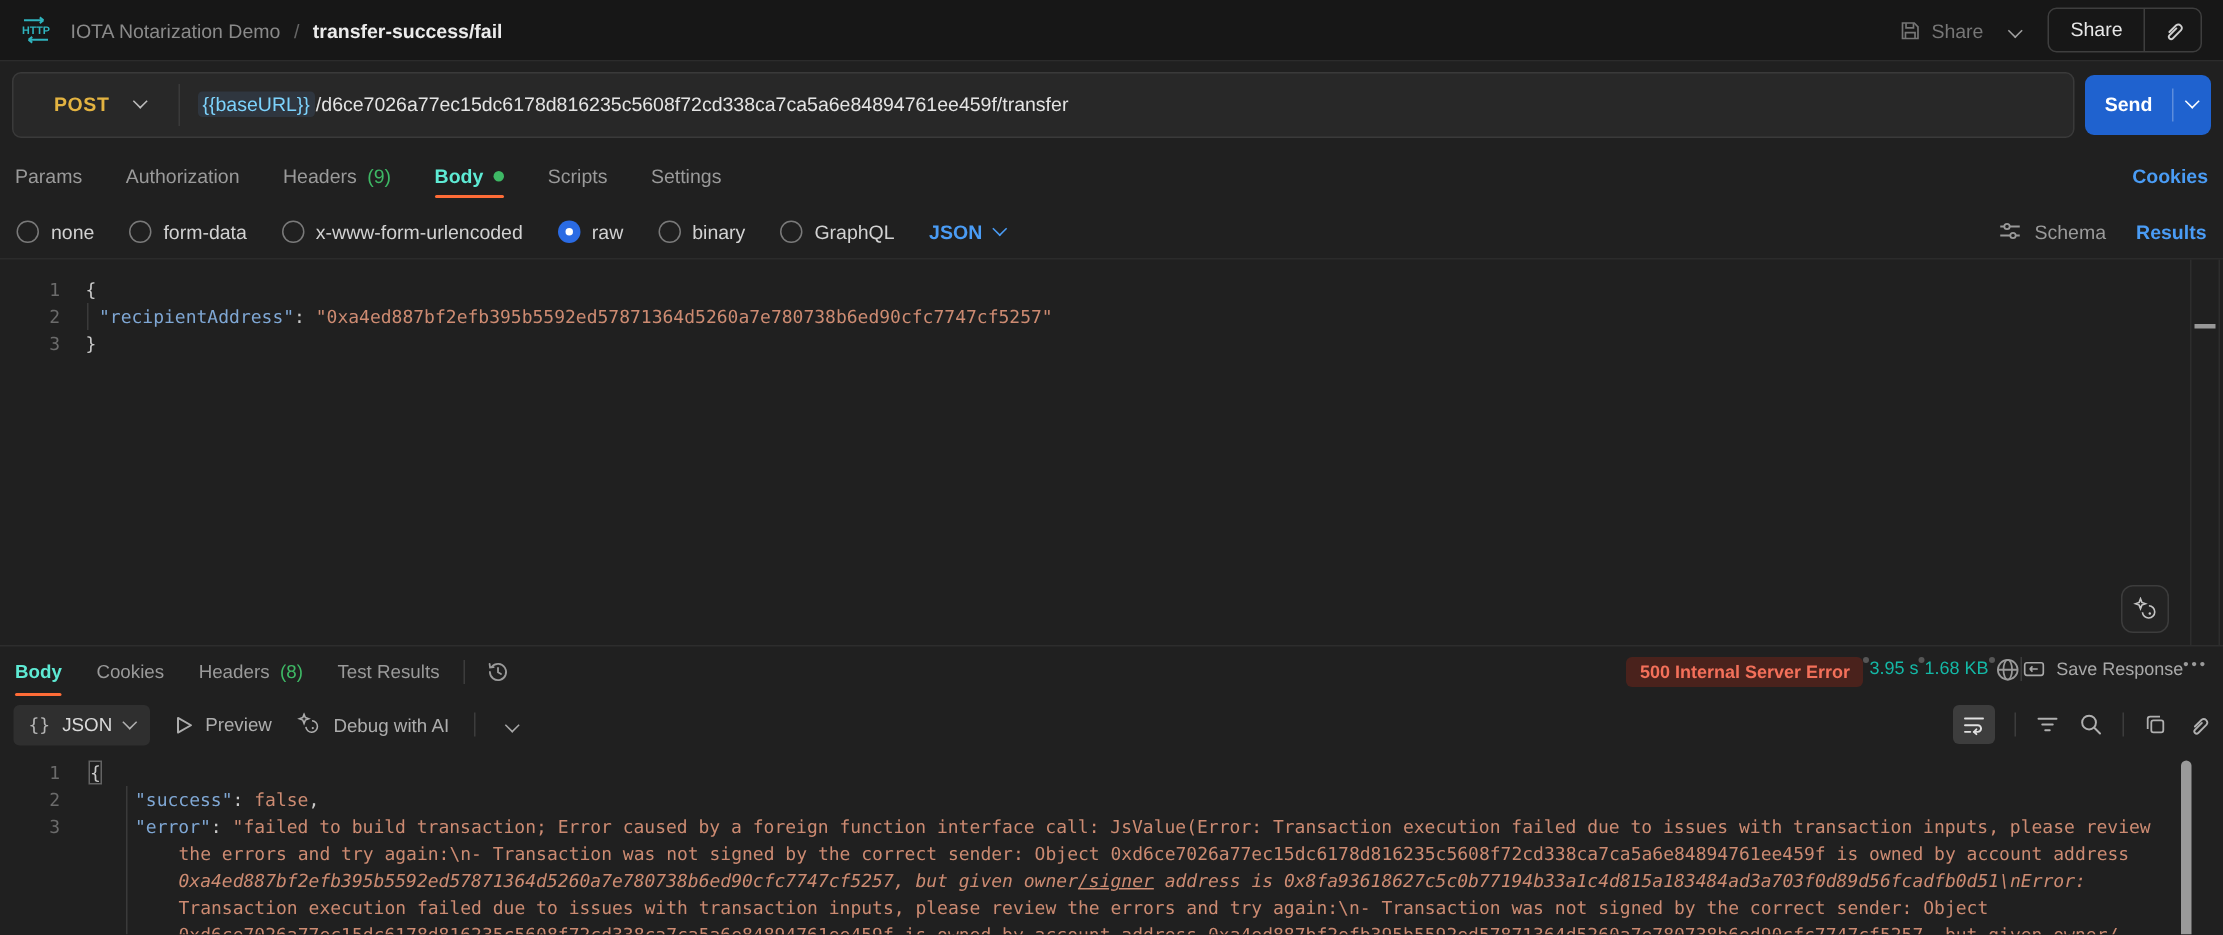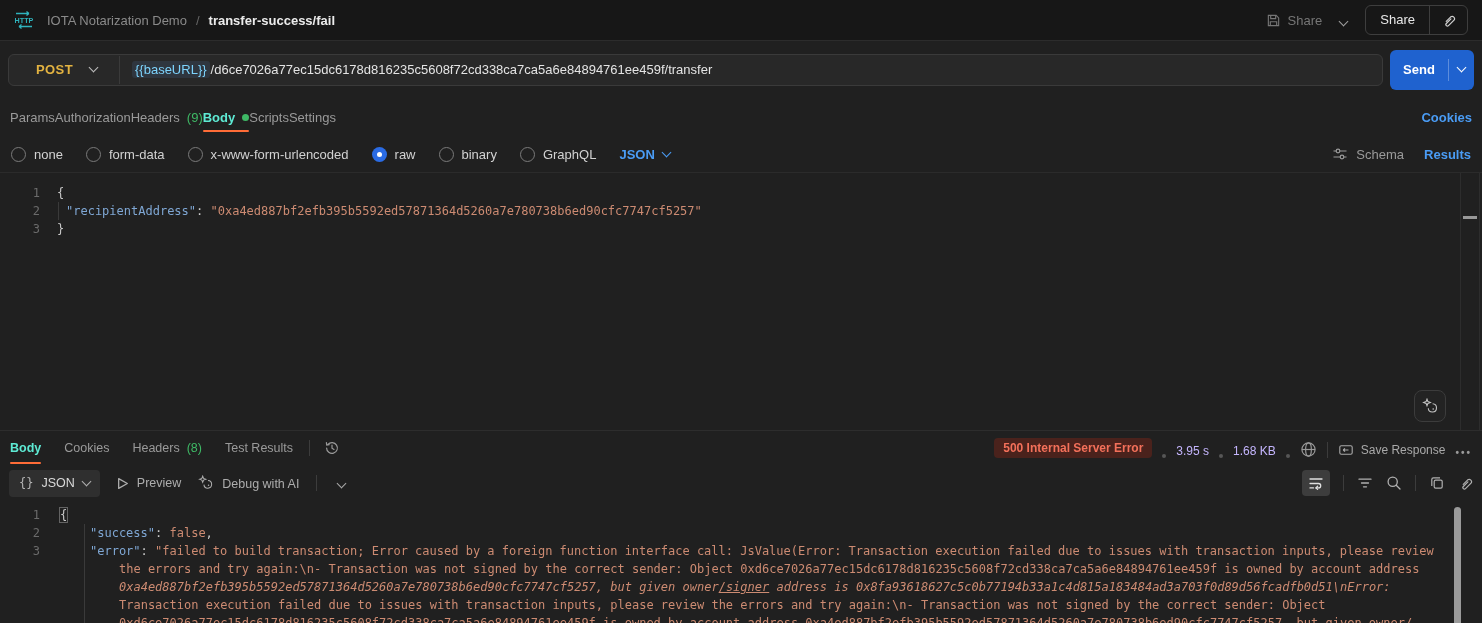--- a/index.html
+++ b/index.html
@@ -26,21 +26,21 @@
   .header-right { margin-left:auto; display:flex; align-items:center; gap:12px; }
   .save-btn { display:flex; align-items:center; gap:7px; color:#767676; font-size:13px; }
   .hdr-chev { color:#a0a0a0; padding:4px 6px; }
   .share-group { display:flex; align-items:center; border:1px solid #3e3e3e; border-radius:6px; height:30px; }
   .share-btn { padding:0 14px; color:#e8e8e8; font-size:13px; line-height:28px; }
   .share-sep { width:1px; height:28px; background:#3e3e3e; }
   .link-btn { padding:0 11px; color:#d0d0d0; display:flex; align-items:center; }
 
   
   .req-bar { height:57px; display:flex; align-items:center; padding:0 8px; gap:7px; }
-  .url-box { flex:1; height:32px; background:#282828; border:1px solid #3a3a3a; border-radius:6px;
+  .url-box { flex:1; height:44px; background:#282828; border:1px solid #3a3a3a; border-radius:6px;
     display:flex; align-items:center; overflow:hidden; }
   .method-select { display:flex; align-items:center; gap:17px; padding:0 22px 0 27px; color:#e3b341;
     font-weight:700; font-size:13px; letter-spacing:.4px; }
   .method-select .chev { color:#bdbdbd; }
   .url-div { width:1px; height:28px; background:#3a3a3a; }
   .url-field { display:flex; align-items:center; font-size:13px; padding-left:12px; white-space:nowrap; }
   .url-var { color:#7dd3fc; background:rgba(95,160,232,.12); border-radius:3px; padding:1px 3px; }
   .url-path { color:#e4e4e4; margin-left:1px; }
   .send-btn { width:84px; height:40px; background:#1f62cf; border-radius:6px; display:flex;
     align-items:center; color:#fff; font-size:13px; font-weight:700; }
@@ -97,25 +97,25 @@
   .scroll-thumb { position:absolute; right:21px; top:5px; width:7px; height:150px;
     background:#9a9a9a; border-radius:4px; }
 
   
   .resp-header { height:34px; border-top:1px solid #2d2d2d; display:flex; align-items:center;
     padding:0 10px; font-size:12.5px; color:#9a9a9a; }
   .resp-tabs { display:flex; align-items:center; gap:23px; height:100%; }
   .resp-tabs .tab.active::after { bottom:0; }
   .hist-wrap { display:flex; align-items:center; gap:14px; margin-left:16px; color:#9a9a9a; }
   .thin-div { width:1px; height:16px; background:#3c3c3c; }
-  .resp-meta { margin-left:auto; display:flex; align-items:flex-end; gap:10px; }
+  .resp-meta { margin-left:auto; display:flex; align-items:flex-start; }
   .status-badge { background:#4a221c; color:#f3705a; padding:3px 9px; border-radius:4px;
     font-size:12px; font-weight:600; }
   .mdot { width:4px; height:4px; border-radius:50%; background:#565656; }
-  .meta-text { color:#c4b5fd; font-size:12px; }
+  .meta-text { color:#14b8a6; font-size:12px; }
   .globe { color:#9a9a9a; }
   .save-resp { display:flex; align-items:center; gap:7px; color:#a9a9a9; font-size:12px; }
   .more-btn { color:#9a9a9a; font-size:10px; letter-spacing:2px; font-weight:700; }
 
   
   .resp-toolbar { height:38px; display:flex; align-items:center; padding:0 9px; gap:17px;
     color:#adadad; font-size:12.5px; }
   .fmt-pill { display:flex; align-items:center; gap:8px; background:#2f2f2f; border-radius:4px;
     height:27px; padding:0 10px; color:#dadada; }
   .braces { color:#b5b5b5; font-family:"DejaVu Sans Mono", monospace; font-size:12px; }
@@ -181,21 +181,21 @@
   <div class="send-btn">
     <span class="send-label">Send</span>
     <span class="send-div"></span>
     <span class="send-chev">
         <span class="chev"></span>
       </span>
   </div>
 </section>
 
 <nav class="req-tabs">
-  <div id="req-tabs-list" style="display:flex;align-items:center;height:100%">
+  <div id="req-tabs-list" style="display:flex;align-items:center;gap:29px;height:100%">
       <div class="tab">
         <span>Params</span>
       </div>
       <div class="tab">
         <span>Authorization</span>
       </div>
       <div class="tab">
         <span>Headers</span>
         <span class="count">(9)</span>
       </div>

